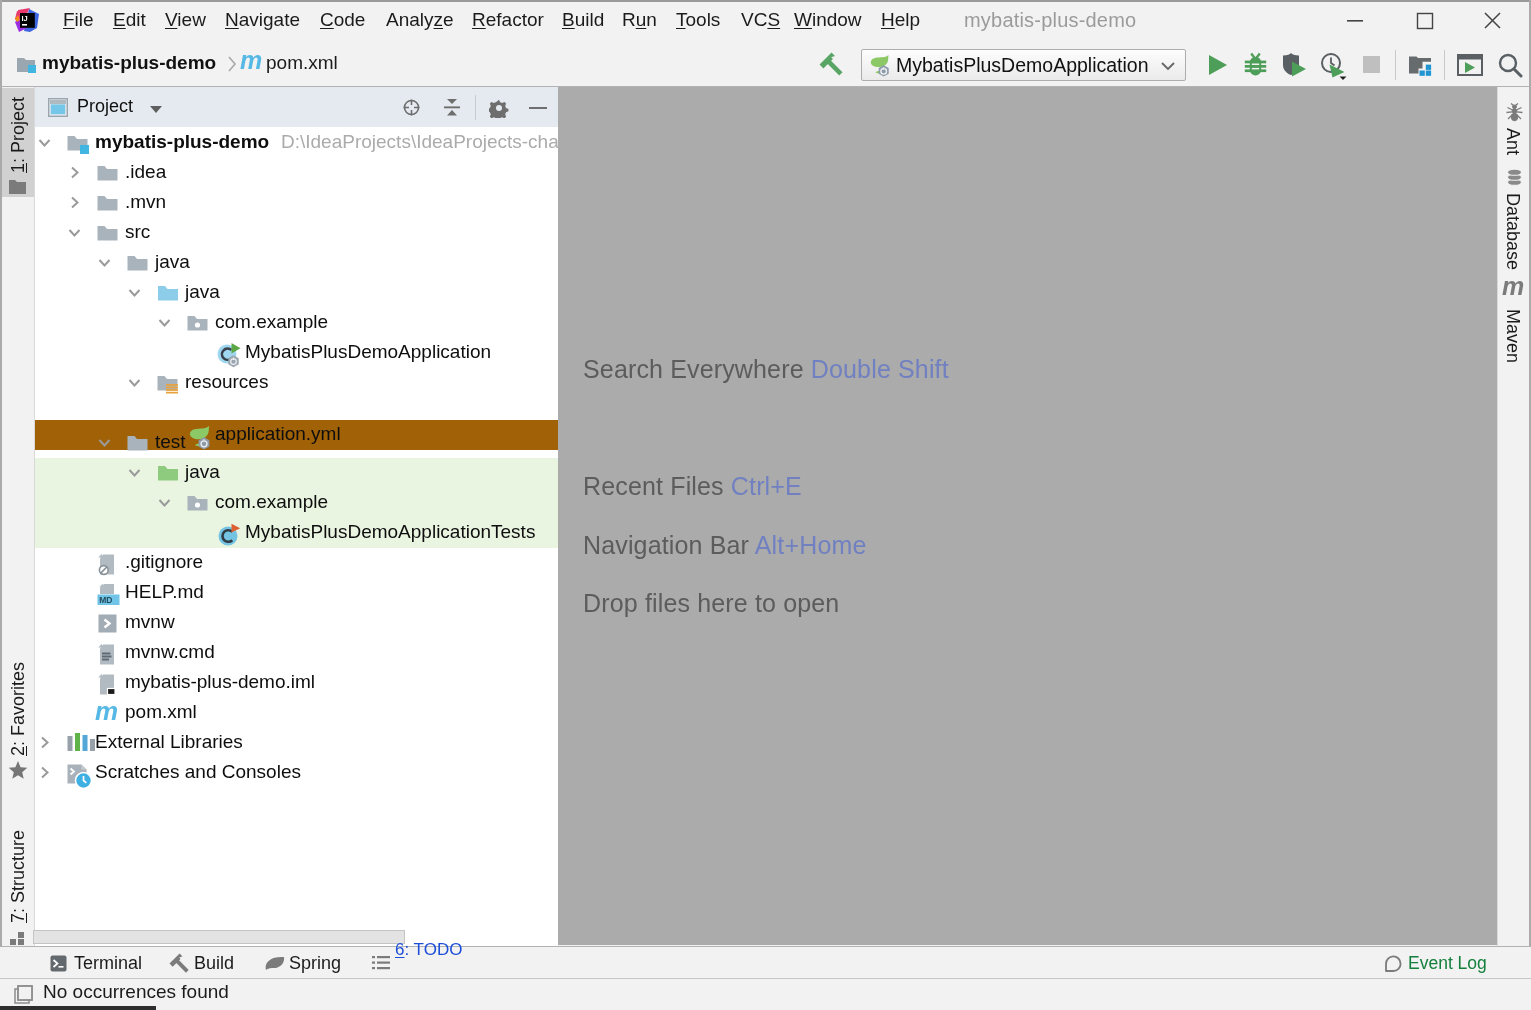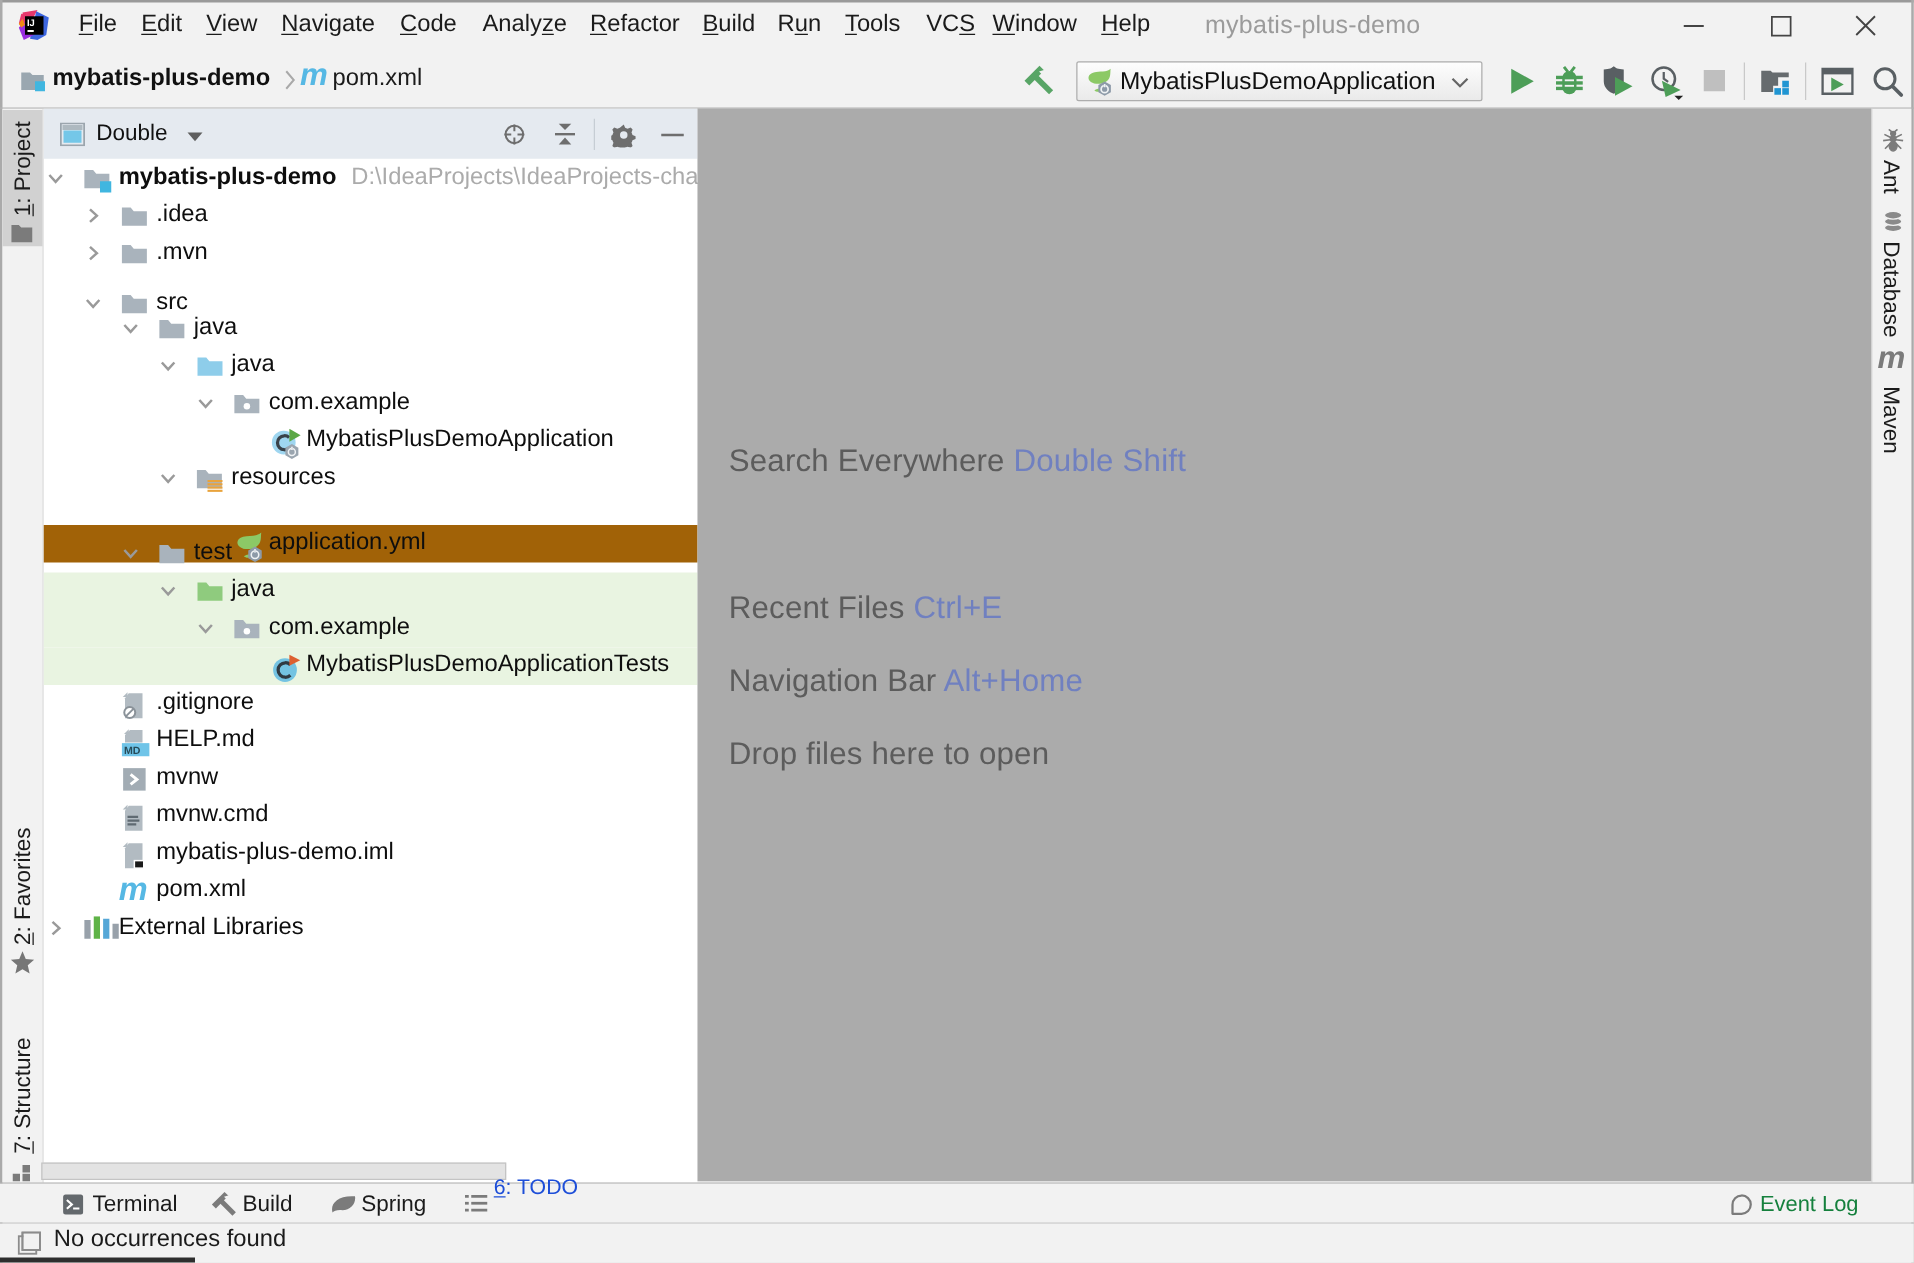--- a/index.html
+++ b/index.html
@@ -170,21 +170,21 @@
 <div class="abs" style="left:1502px;top:272px;font-size:25px;font-weight:bold;font-style:italic;color:#7b7b7b">m</div>
 <div class="abs" style="left:1523px;top:309px;transform:rotate(90deg);transform-origin:0 0;font-size:18px;color:#1b1b1b;white-space:nowrap">Maven</div>
 
 <div class="abs" style="left:35px;top:87px;width:523px;height:859px;background:#fff"></div>
 <div class="abs" style="left:35px;top:87px;width:523px;height:40px;background:#e5eaf0"></div>
 <svg class="abs" style="left:48px;top:98px" width="20" height="19" viewBox="0 0 20 19">
  <rect x="0.7" y="0.7" width="18.6" height="17.6" fill="none" stroke="#9ba5ad" stroke-width="1.4"></rect>
  <rect x="2" y="2" width="16" height="4" fill="#aeb9c0"></rect>
  <rect x="2.8" y="6.4" width="14.4" height="9.8" fill="#74c7e8"></rect>
 </svg>
-<div class="abs" style="left:77px;top:96px;font-size:18px;color:#111">Double</div>
+<div class="abs" style="left:77px;top:96px;font-size:18px;color:#111">Project</div>
 <svg class="abs" style="left:148px;top:104px" width="16" height="12" viewBox="0 0 16 12">
  <path d="M2 2 L8 9 L14 2 Z" fill="#5f5f5f"></path>
 </svg>
 <svg class="abs" style="left:403px;top:99px" width="17" height="17" viewBox="0 0 17 17">
  <circle cx="8.5" cy="8.5" r="7" fill="none" stroke="#6e6e6e" stroke-width="1.6"></circle>
  <path d="M8.5 0.5 V6 M8.5 11 V16.5 M0.5 8.5 H6 M11 8.5 H16.5" stroke="#6e6e6e" stroke-width="1.6"></path>
 </svg>
 <svg class="abs" style="left:443px;top:98px" width="18" height="19" viewBox="0 0 18 19">
  <path d="M4 1 L14 1 L9 6 Z" fill="#6e6e6e"></path>
  <rect x="1" y="8.4" width="16" height="1.9" fill="#6e6e6e"></rect>
@@ -219,21 +219,21 @@
     </div>
 <div class="row" style="top:188px;">
       <span class="chev" style="left:32px"><svg width="15" height="15" viewBox="0 0 15 15">
           <path d="M5 2.5 L10.5 7.5 L5 12.5" fill="none" stroke="#9a9a9a" stroke-width="2"></path>
         </svg></span>
       <span class="ticon" style="left:62px"><svg width="21" height="20" viewBox="0 0 21 20">
           <path d="M0.5 3 h7 l2.5 3 h10.5 v11.5 h-20 z" fill="#a9b3bc"></path>
         </svg></span>
       <span class="lbl" style="left:90px">.mvn</span>
     </div>
-<div class="row" style="top:228px;">
+<div class="row" style="top:218px;">
       <span class="chev" style="left:32px"><svg width="15" height="15" viewBox="0 0 15 15">
           <path d="M2.5 5 L7.5 10.5 L12.5 5" fill="none" stroke="#9a9a9a" stroke-width="2"></path>
         </svg></span>
       <span class="ticon" style="left:62px"><svg width="21" height="20" viewBox="0 0 21 20">
           <path d="M0.5 3 h7 l2.5 3 h10.5 v11.5 h-20 z" fill="#a9b3bc"></path>
         </svg></span>
       <span class="lbl" style="left:90px">src</span>
     </div>
 <div class="row" style="top:248px;">
       <span class="chev" style="left:62px"><svg width="15" height="15" viewBox="0 0 15 15">
@@ -387,20 +387,33 @@
       <span class="chev" style="left:2px"><svg width="15" height="15" viewBox="0 0 15 15">
           <path d="M5 2.5 L10.5 7.5 L5 12.5" fill="none" stroke="#9a9a9a" stroke-width="2"></path>
         </svg></span>
       <span class="ticon" style="left:32px"><svg width="30" height="21" viewBox="0 0 30 21">
    <rect x="0.5" y="3" width="5" height="15" fill="#98a1aa"></rect>
    <rect x="8" y="0" width="5" height="18" fill="#5fb348"></rect>
    <rect x="15.5" y="2" width="5" height="16" fill="#55a7d7"></rect>
    <rect x="23" y="6" width="5" height="12" fill="#98a1aa"></rect>
   </svg></span>
       <span class="lbl" style="left:60px">External Libraries</span>
+    </div>
+<div class="row" style="top:758px;">
+      <span class="chev" style="left:2px"><svg width="15" height="15" viewBox="0 0 15 15">
+          <path d="M5 2.5 L10.5 7.5 L5 12.5" fill="none" stroke="#9a9a9a" stroke-width="2"></path>
+        </svg></span>
+      <span class="ticon" style="left:32px"><svg width="28" height="28" viewBox="0 0 28 28">
+   <path d="M0.5 1.5 H14.5 L19.5 6.5 V20.5 H0.5 Z" fill="#a9b2ba"></path>
+   <path d="M14.5 1.5 V6.5 H19.5" fill="#c6cdd3"></path>
+   <path d="M3.5 5.5 L7 8.5 L3.5 11.5" fill="none" stroke="#fff" stroke-width="1.8"></path>
+   <circle cx="16.5" cy="17.5" r="8" fill="#3eb1e2" stroke="#fff" stroke-width="1.6"></circle>
+   <path d="M16.5 13 V17.5 L19.3 19.8" fill="none" stroke="#fff" stroke-width="1.7"></path>
+  </svg></span>
+      <span class="lbl" style="left:60px">Scratches and Consoles</span>
     </div>
 <div class="abs" style="left:33px;top:930px;width:372px;height:14px;background:#e3e3e3;border:1px solid #c4c4c4"></div>
 
 <div class="abs" style="left:558px;top:87px;width:939px;height:858px;background:#ababab"></div>
 <div class="abs" style="left:583px;top:355px;font-size:25px;letter-spacing:0.15px;color:#5c5c5c;white-space:nowrap">Search Everywhere <span style="color:#7080c0">Double Shift</span></div>
 <div class="abs" style="left:583px;top:472px;font-size:25px;letter-spacing:0.15px;color:#5c5c5c;white-space:nowrap">Recent Files <span style="color:#7080c0">Ctrl+E</span></div>
 <div class="abs" style="left:583px;top:531px;font-size:25px;letter-spacing:0.15px;color:#5c5c5c;white-space:nowrap">Navigation Bar <span style="color:#7080c0">Alt+Home</span></div>
 <div class="abs" style="left:583px;top:589px;font-size:25px;letter-spacing:0.15px;color:#5c5c5c;white-space:nowrap">Drop files here to open</div>
 
 <div class="abs" style="left:0;top:946px;width:1531px;height:1px;background:#b2b2b2"></div>

